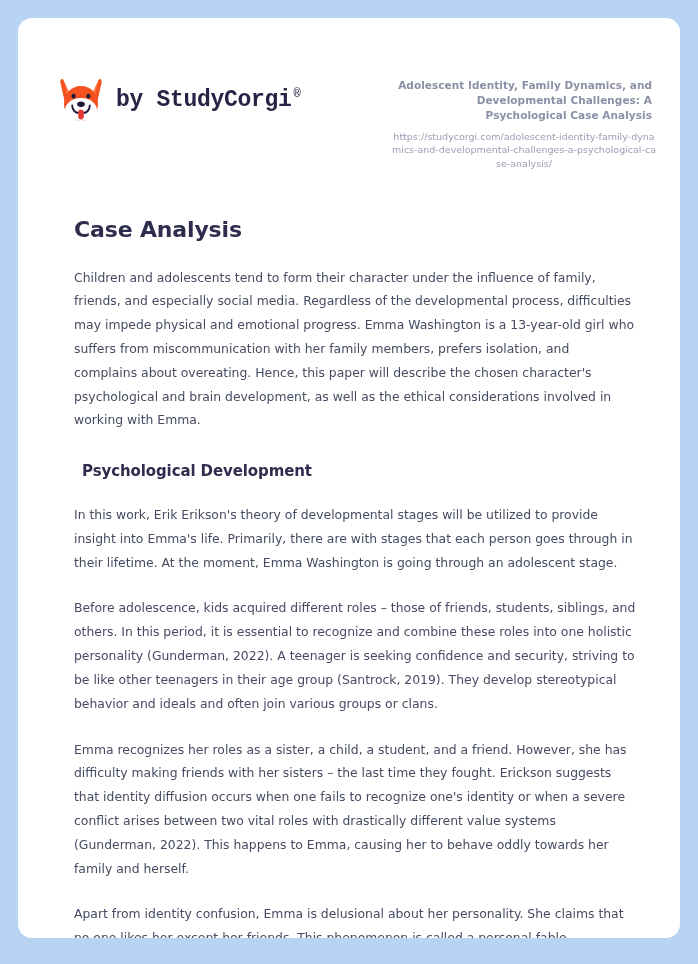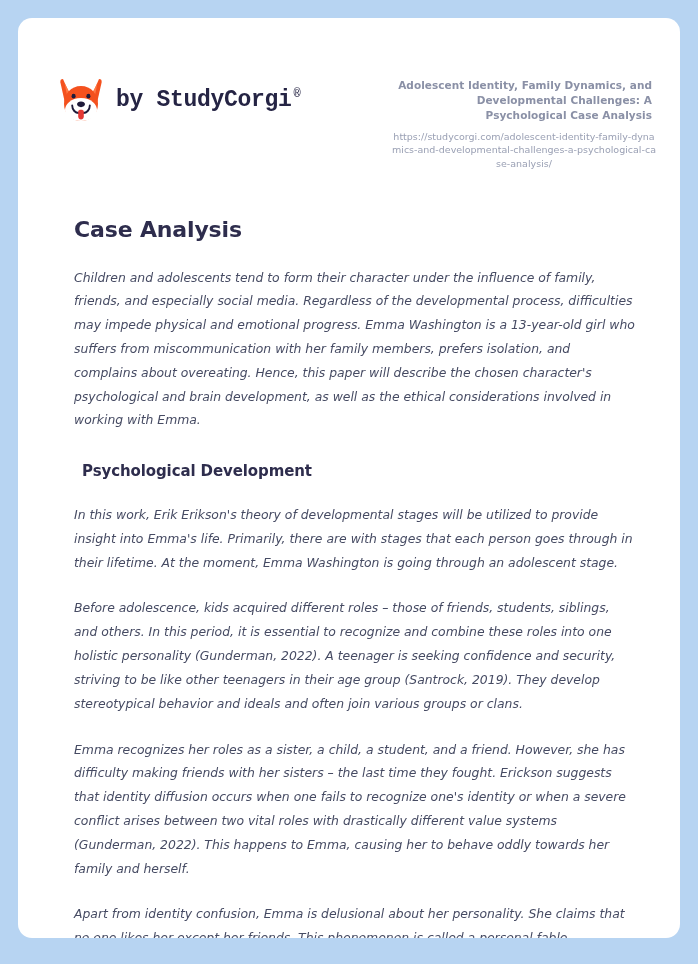--- a/index.html
+++ b/index.html
@@ -100,21 +100,20 @@
     margin: 30px 0 22px 8px;
     line-height: 1.25;
     letter-spacing: -0.1px;
   }
   p.body-paragraph {
     font-size: 12.4px;
     color: #464b63;
     line-height: 1.92;
     margin: 0 0 22px 0;
     text-align: left;
-    font-style: italic;
   }
   p.body-paragraph:last-child {
     margin-bottom: 0;
   }
 </style>
 </head>
 <body>
 
 <div class="page-card">
 

